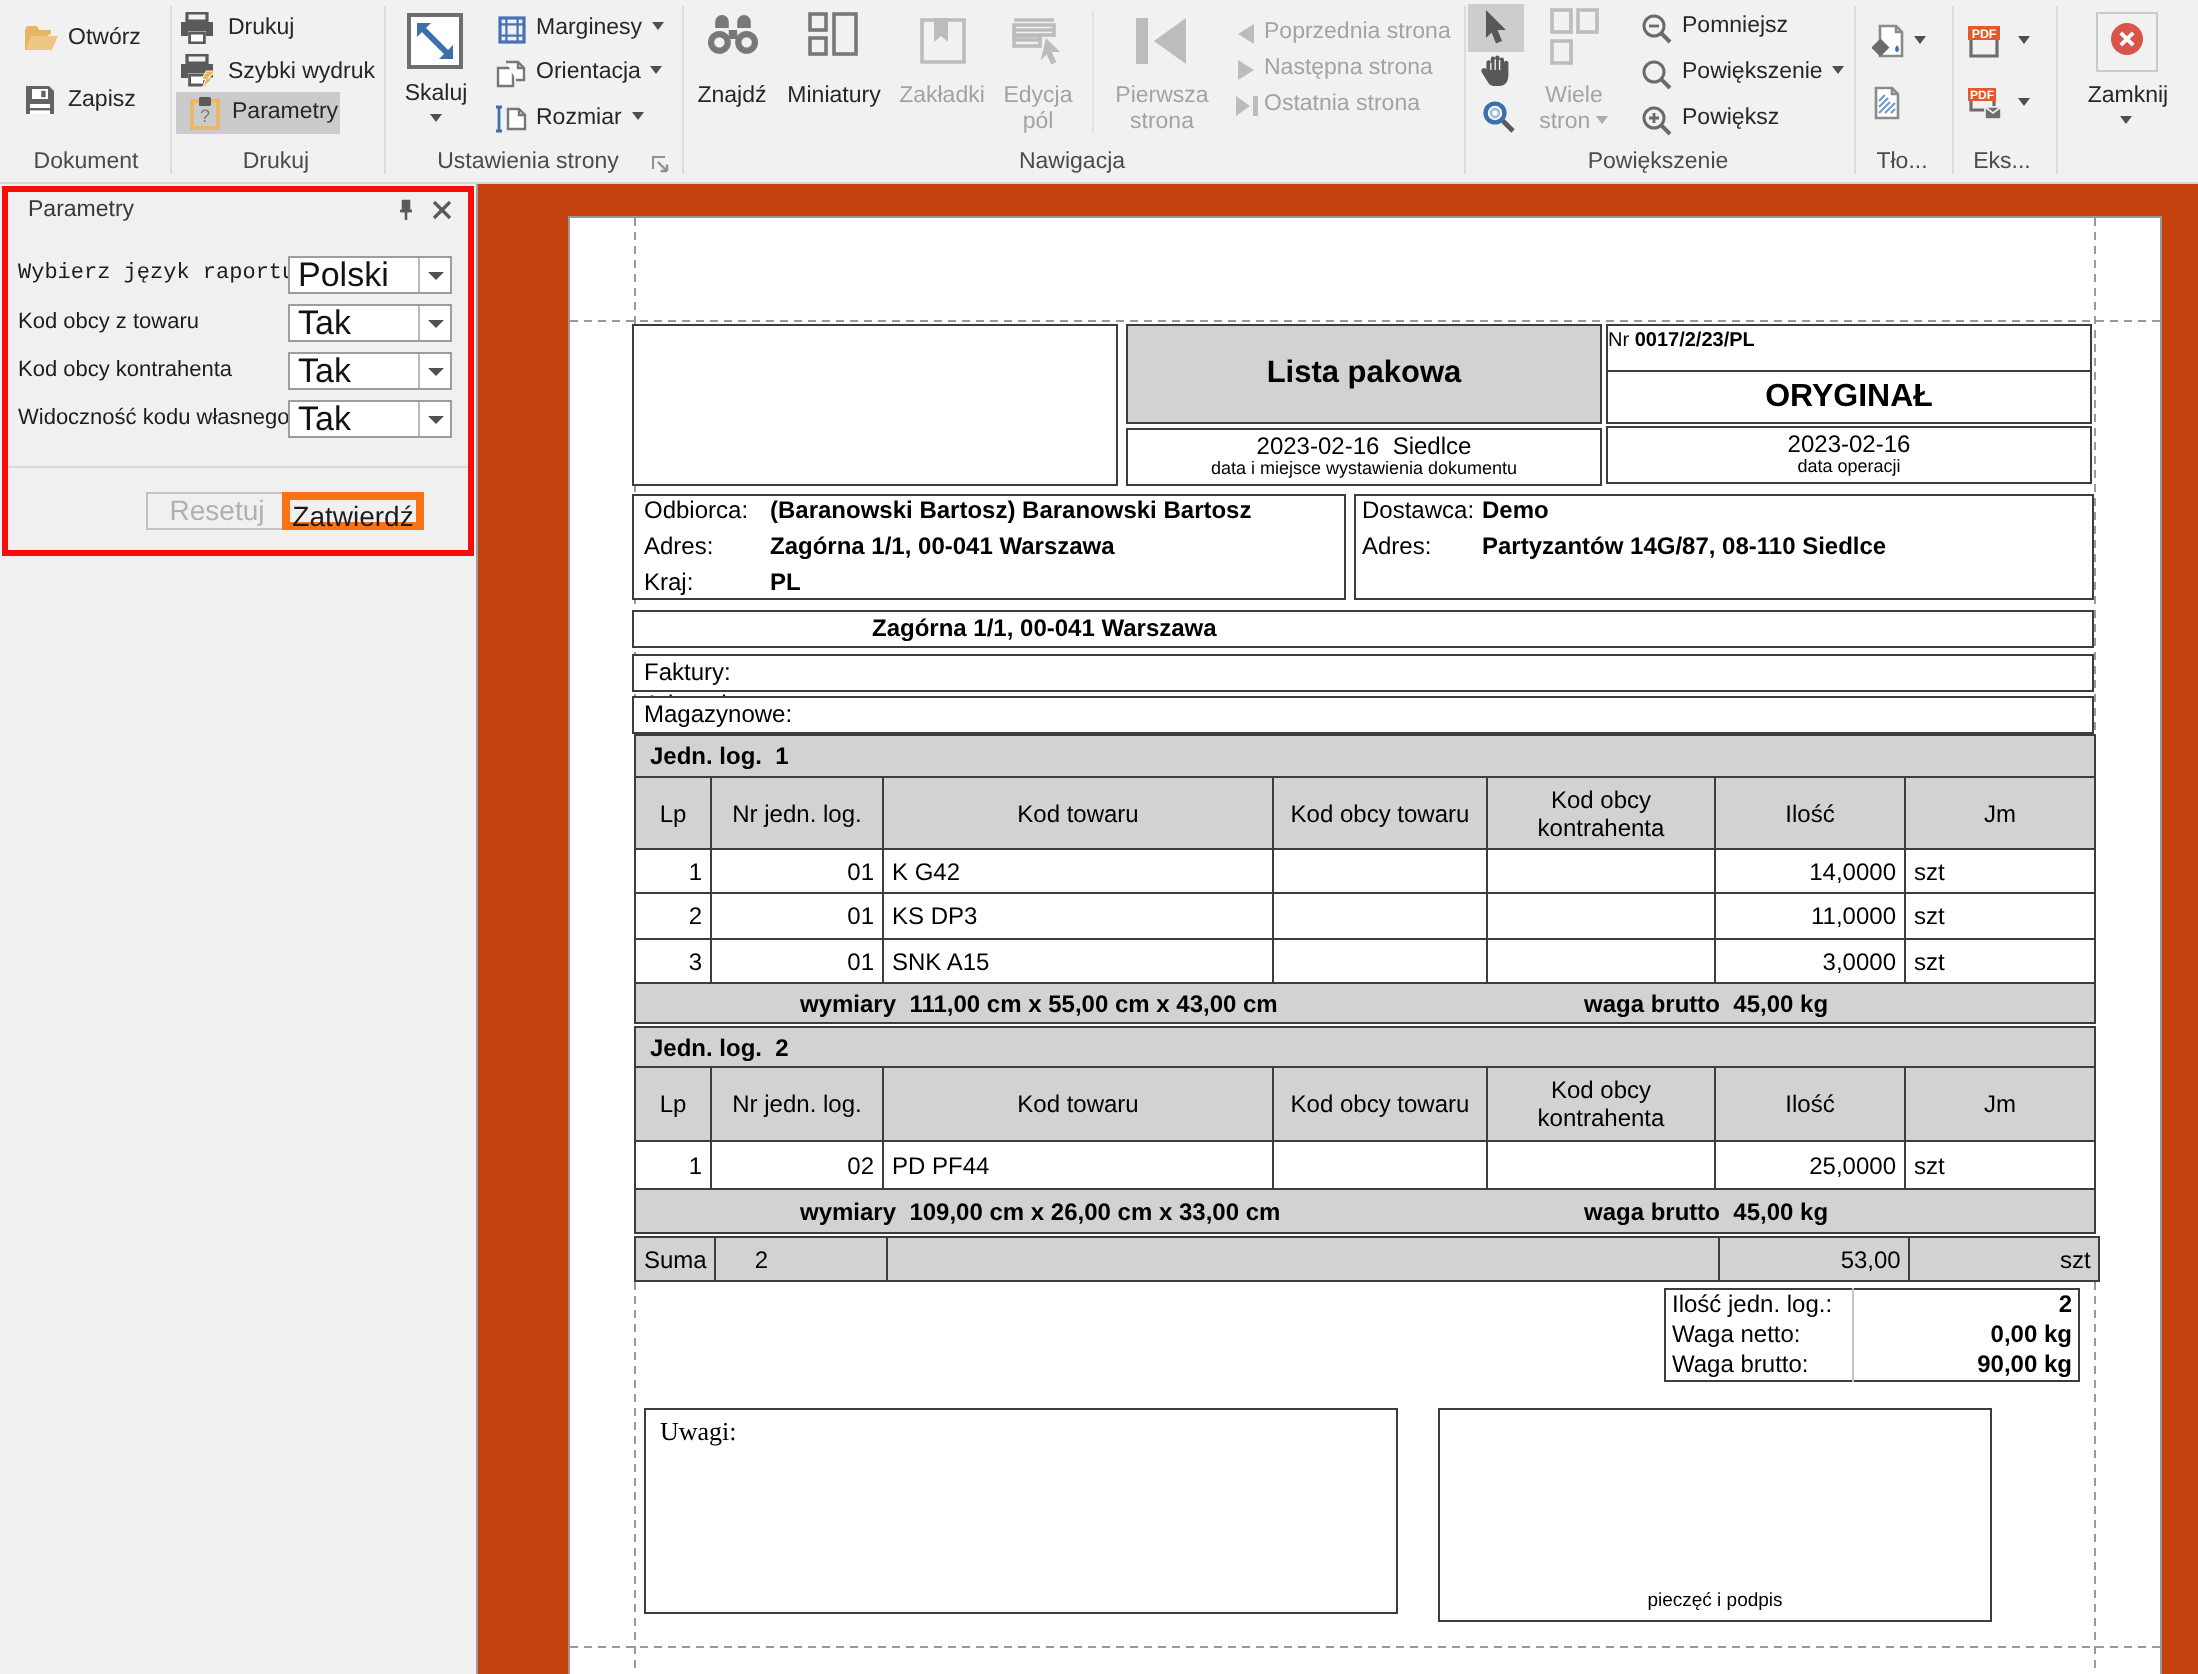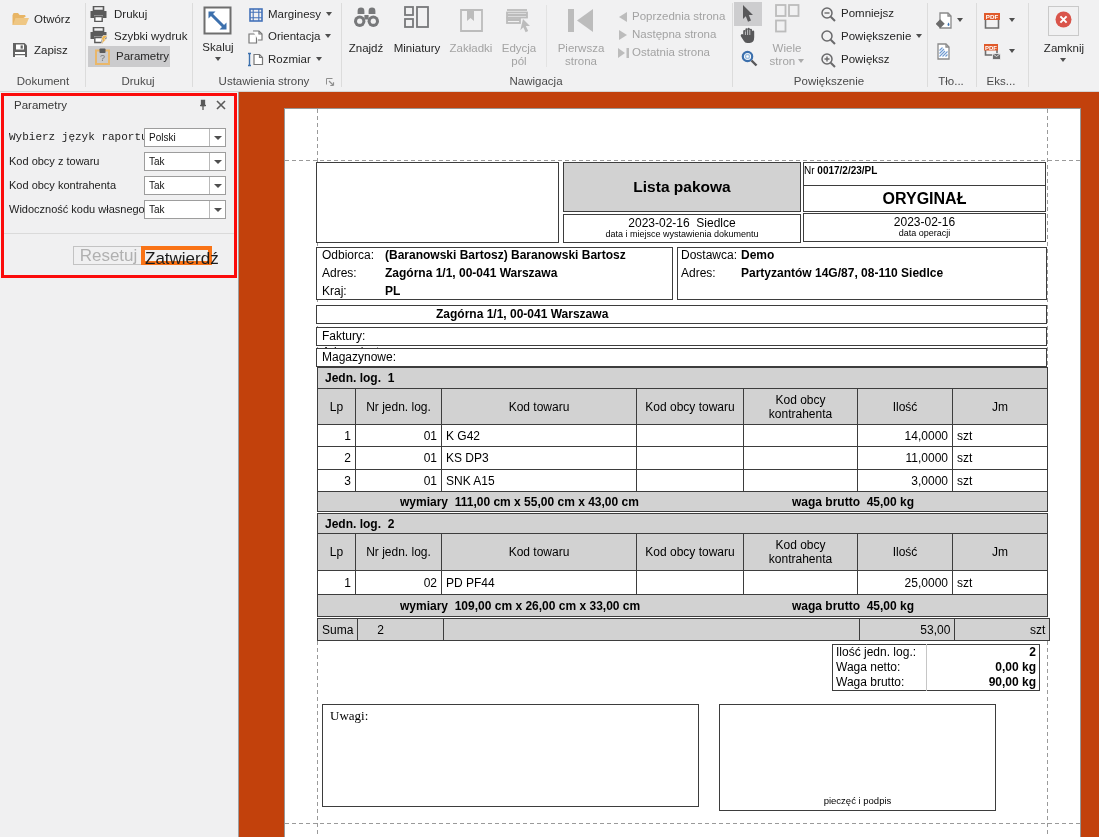--- a/index.html
+++ b/index.html
@@ -14,24 +14,24 @@
   .btxt.dis { color:#a3a3a3; }
   .ctr { text-align:center; }
   .caret { position:absolute; width:0; height:0; border-left:3.5px solid transparent; border-right:3.5px solid transparent; border-top:4px solid #4f4f4f; }
   .icaret { display:inline-block; width:0; height:0; border-left:3.5px solid transparent; border-right:3.5px solid transparent; border-top:4px solid #4f4f4f; margin-left:5px; vertical-align:2px; }
   
   #panel { position:absolute; left:0; top:92px; width:239px; height:745px; background:#f0f0f1; }
   #panelsep { position:absolute; left:238px; top:92px; width:1px; height:745px; background:#9f9fa0; }
   #redbox { position:absolute; left:1px; top:93px; width:236px; height:185px; border:3px solid #fb0b0b; }
   .plabel { position:absolute; left:9px; font-size:11px; color:#1c1c1c; height:19px; line-height:19px; white-space:nowrap; }
   .combo { position:absolute; left:144px; width:82px; height:19px; background:#fff; border:1px solid #9d9d9d; }
-  .combo .txt { position:absolute; left:4px; top:0; height:17px; line-height:17px; font-size:10px; color:#111; }
+  .combo .txt { position:absolute; left:4px; top:0; height:17px; line-height:17px; font-size:17px; color:#111; }
   .combo .dd { position:absolute; right:0; top:0; width:16px; height:17px; border-left:1px solid #b9b9b9; }
   .combo .dd:after { content:""; position:absolute; left:4px; top:7px; width:0; height:0; border-left:4px solid transparent; border-right:4px solid transparent; border-top:4.5px solid #4f4f4f; }
-  .pbtn { position:absolute; top:154px; width:71px; height:19px; font-size:17px; text-align:center; line-height:17px; }
+  .pbtn { position:absolute; top:154px; width:71px; height:19px; font-size:14px; text-align:center; line-height:17px; }
   
   #doc { position:absolute; left:239px; top:92px; width:860px; height:745px; background:#c2410c; }
   #page { position:absolute; left:45px; top:16px; width:797px; height:730px; background:#fff; border:1px solid #979797; }
   .dashv { position:absolute; top:0; width:1px; height:729px; background:repeating-linear-gradient(to bottom,#9a9a9a 0 4px,transparent 4px 7px); }
   .dashh { position:absolute; left:0; width:795px; height:1px; background:repeating-linear-gradient(to right,#9a9a9a 0 4px,transparent 4px 7px); }
   .box { position:absolute; border:1px solid #3d3d3d; background:#fff; }
   .gbox { position:absolute; border:1px solid #3d3d3d; background:#d2d2d2; }
   .dtx { position:absolute; font-size:12px; color:#000; white-space:nowrap; }
   b { font-weight:bold; }
   .sm { font-size:9px; }

